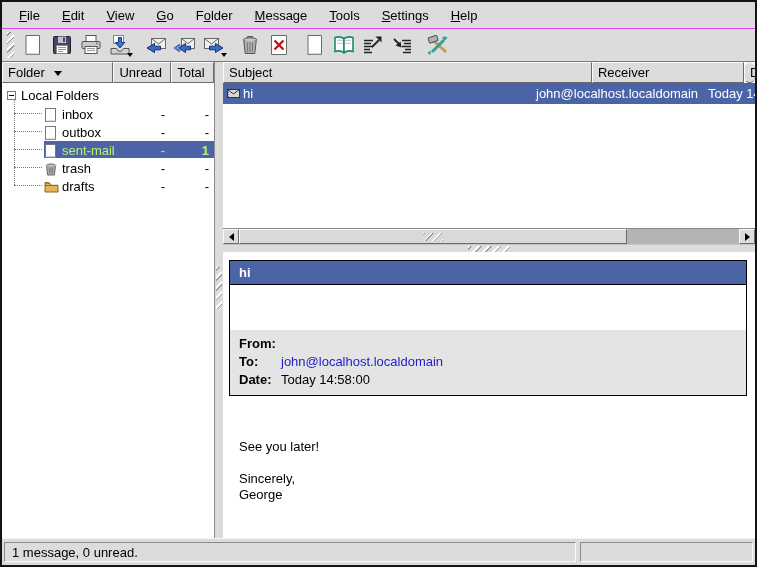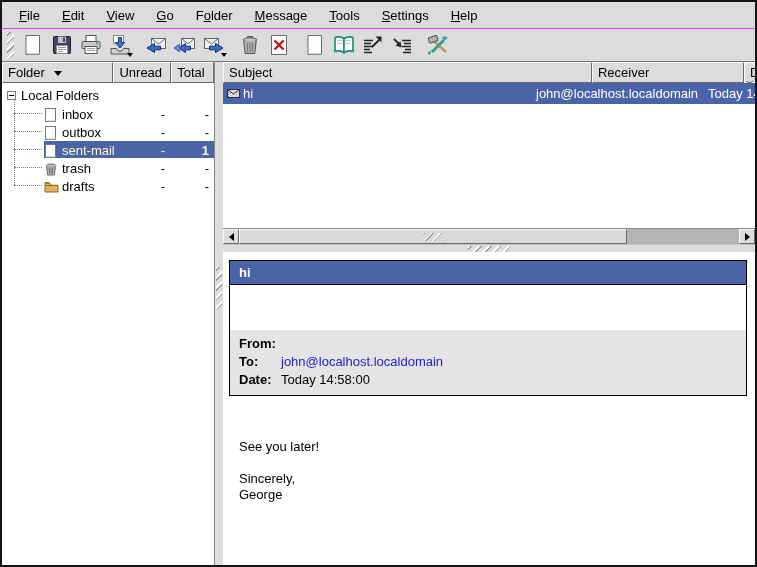--- a/index.html
+++ b/index.html
@@ -91,21 +91,21 @@
   .tree-children::before {
     content:""; position:absolute; left:12px; top:-5px; bottom:9px;
     border-left:1px dotted #7a7a7a;
   }
   .child-row::before {
     content:""; position:absolute; left:12px; top:9px; width:28px;
     border-top:1px dotted #7a7a7a;
   }
   .child-row { padding-left:42px; }
   .row-hl { flex:1; display:flex; align-items:flex-end; height:17px; min-width:0; }
-  .row-hl.selected { background:#4b64a8; color:#fef9c3; }
+  .row-hl.selected { background:#4b64a8; color:#bef264; }
   .tree-icon { flex:0 0 15px; height:14px; margin-right:3px; display:flex; align-items:center; }
   .folder-name { flex:1 1 auto; white-space:nowrap; overflow:hidden; }
   .cell-unread { flex:0 0 54px; text-align:right; padding-right:9px; }
   .cell-total  { flex:0 0 40px; text-align:right; padding-right:5px; }
   .row-hl.selected .cell-total { font-weight:bold; }
 
   .v-splitter { width:8px; flex:0 0 8px; background:#dcdcdc; position:relative; }
   .v-splitter::after {
     content:""; position:absolute; left:1px; width:6px; top:205px; height:42px;
     background:repeating-linear-gradient(135deg,#fdfdfd 0 2px,#9a9a9a 2px 3px,#dcdcdc 3px 7px);
@@ -517,14 +517,18 @@
           <div class="body-line">See you later!</div>
           <div class="body-line"></div>
           <div class="body-line">Sincerely,</div>
           <div class="body-line">George</div>
         </div>
       </div>
 
     </div>
   </div>
 
+  <div class="statusbar">
+    <div class="status-panel status-left">1 message, 0 unread.</div>
+    <div class="status-panel status-right"></div>
+  </div>
 
 </div>
 
 </body></html>

